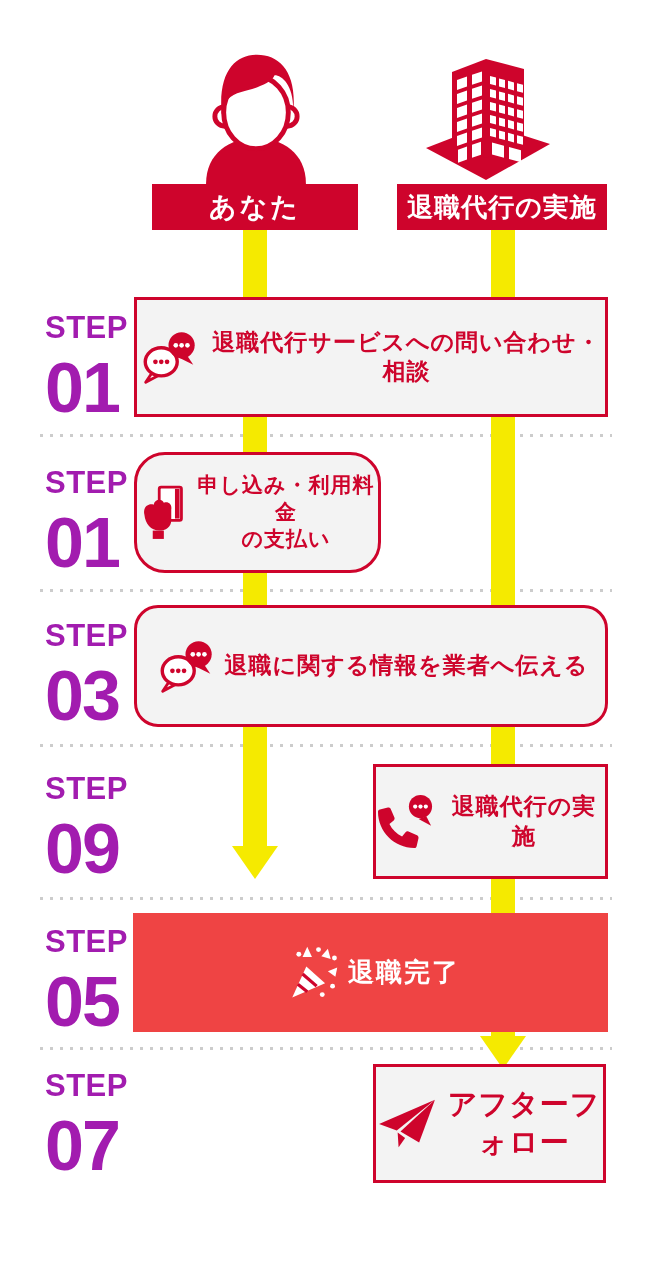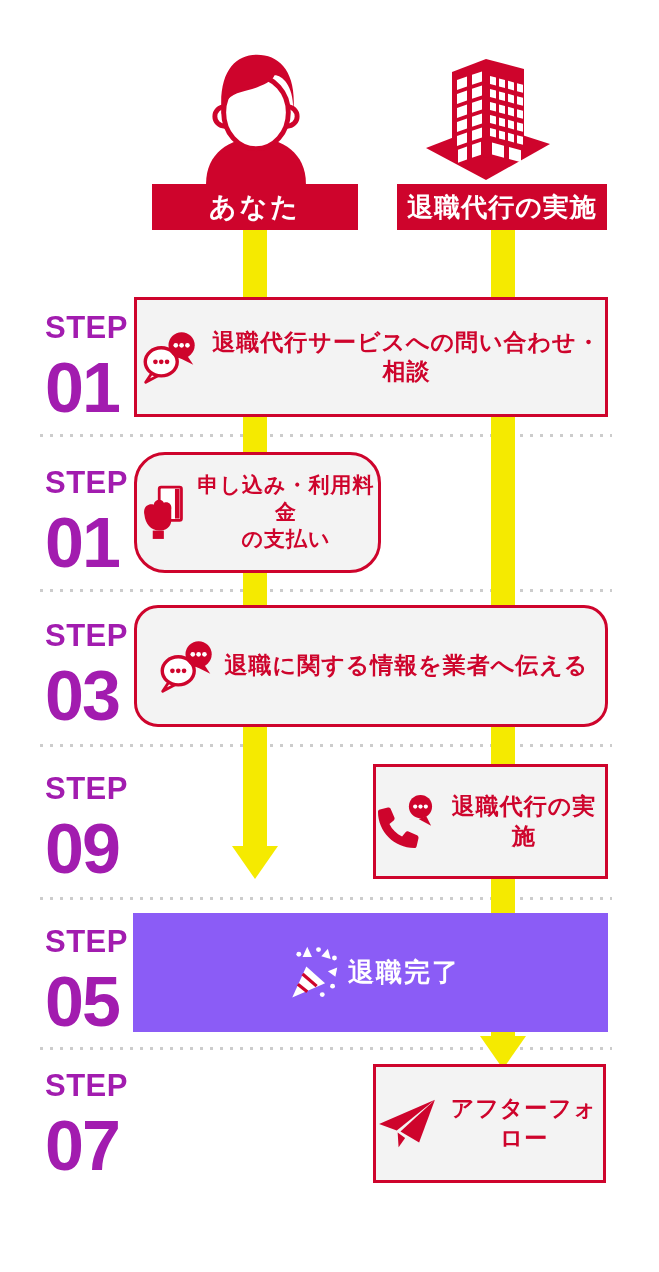--- a/index.html
+++ b/index.html
@@ -34,24 +34,24 @@
     box-sizing:border-box;display:flex;align-items:center;justify-content:center;gap:7px;}
   .step-box .txt{color:#CE042C;font-weight:bold;text-align:center;line-height:1.28;letter-spacing:1px;}
   .box1{left:134px;top:297px;width:474px;height:120px;}
   .box1 .txt{font-size:23px;}
   .box2{left:134px;top:452px;width:247px;height:121px;border-radius:31px;}
   .box2 .txt{font-size:21px;}
   .box3{left:134px;top:605px;width:474px;height:122px;border-radius:24px;}
   .box3 .txt{font-size:23px;}
   .box4{left:373px;top:764px;width:235px;height:115px;}
   .box4 .txt{font-size:23px;}
-  .box5{left:133px;top:913px;width:475px;height:119px;background:#8b5cf6;border:none;}
+  .box5{left:133px;top:913px;width:475px;height:119px;background:#ef4444;border:none;}
   .box5 .txt{color:#fff;font-size:26px;letter-spacing:2px;}
   .box6{left:373px;top:1064px;width:233px;height:119px;}
-  .box6 .txt{font-size:23px;}
+  .box6 .txt{font-size:29px;}
   .lbl1{top:312px;} .lbl2{top:467px;} .lbl3{top:620px;}
   .lbl4{top:773px;} .lbl5{top:926px;} .lbl6{top:1070px;}
   .d1{top:434px;} .d2{top:589px;} .d3{top:744px;} .d4{top:897px;} .d5{top:1047px;}
   svg{display:block;}
 </style>
 </head>
 <body>
 
 <div class="canvas">
 

